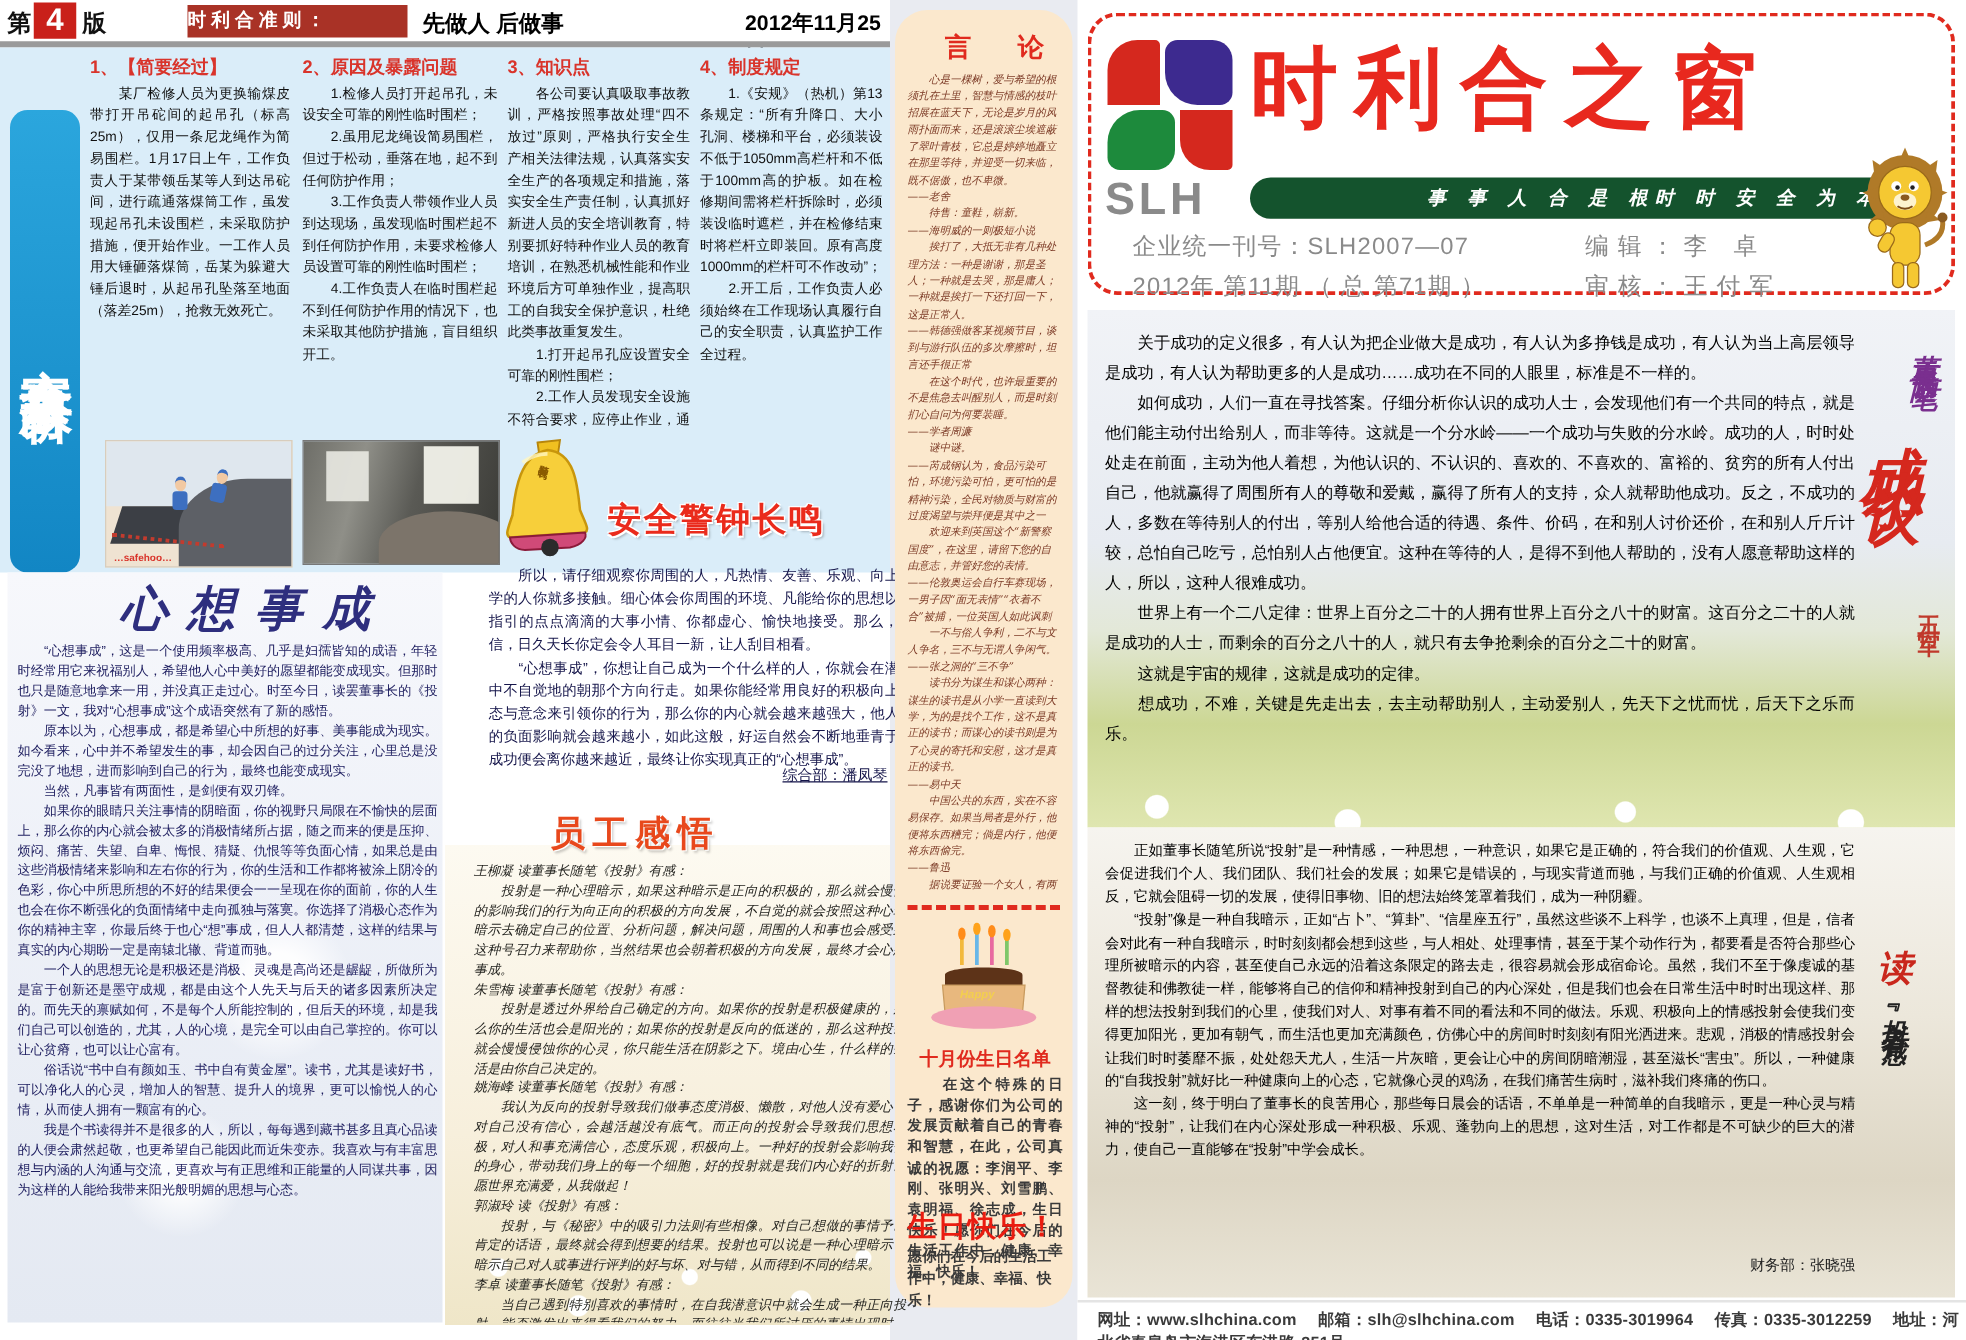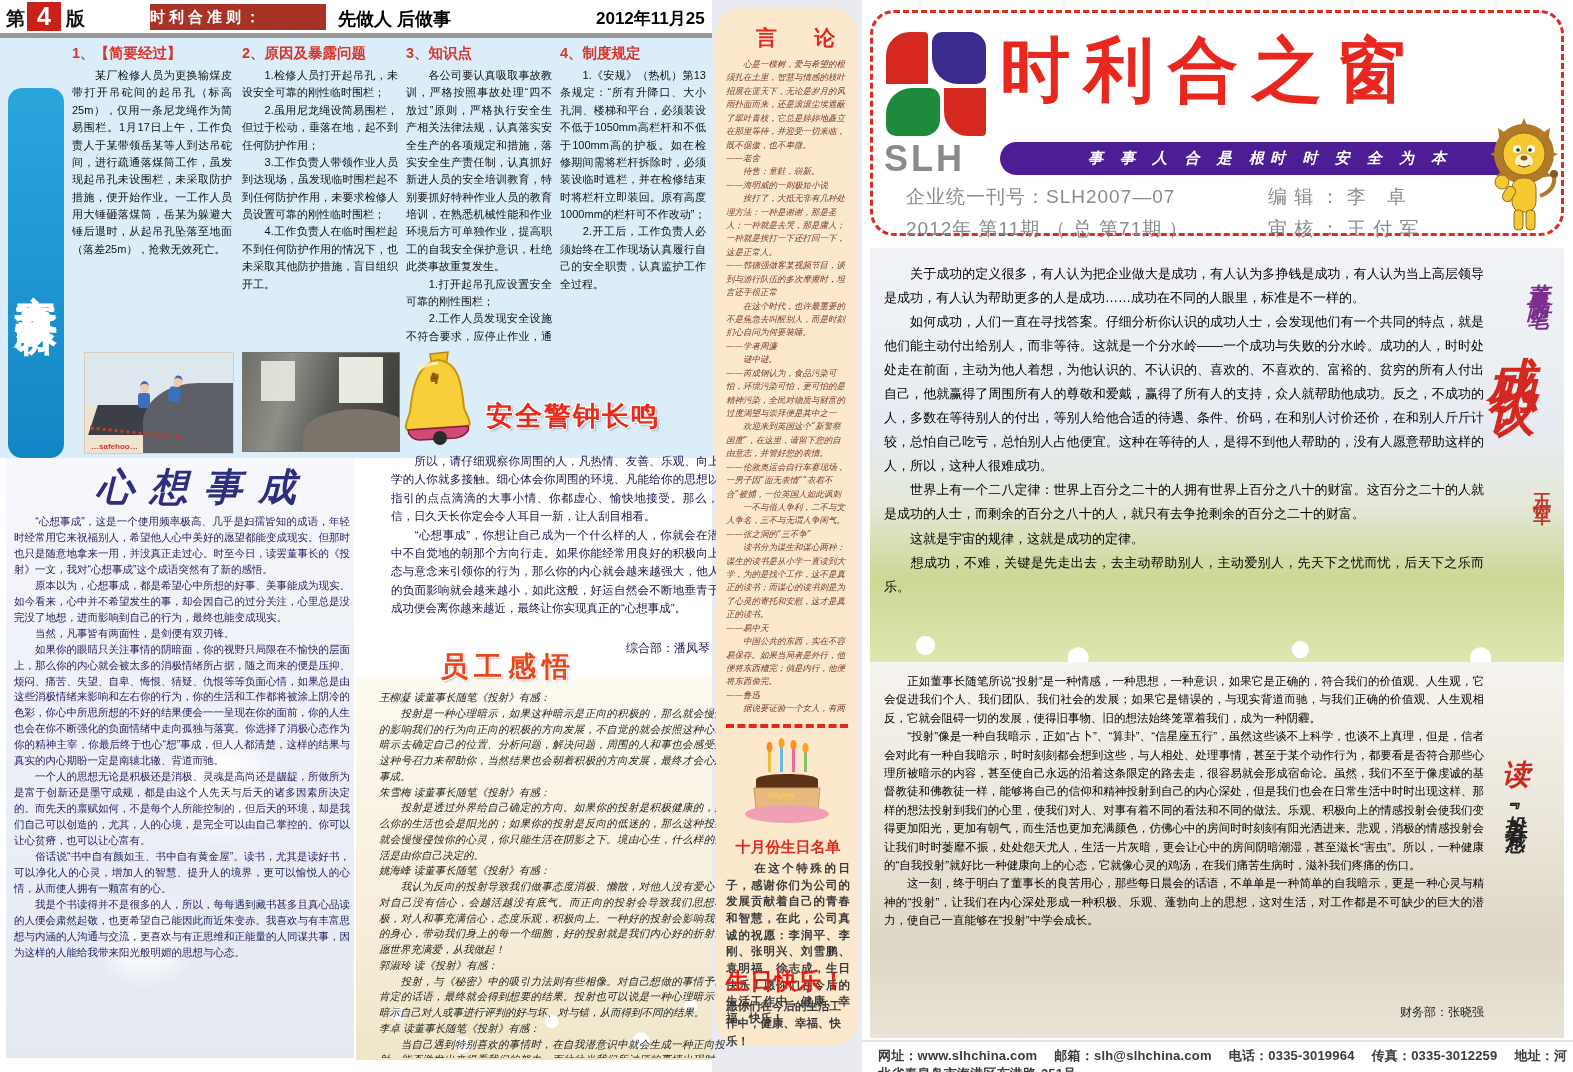--- a/index.html
+++ b/index.html
@@ -54,21 +54,21 @@
   .photo-window2{position:absolute;left:96px;top:4px;width:44px;height:46px;background:#f2f2ea;opacity:.95;}
   .photo-heap{position:absolute;left:60px;bottom:-10px;width:110px;height:52px;background:#7c746a;border-radius:50% 50% 0 0;}
 
   .bell-wrap{left:396px;top:350px;width:84px;height:100px;}
   .bell-vtext{left:430px;top:366px;color:#8a5a00;font-size:8px;writing-mode:vertical-lr;letter-spacing:1px;font-weight:bold;transform:rotate(14deg);}
   .alarm-title{left:486px;top:374px;width:226px;font-size:27px;font-weight:bold;color:#ea2b1c;
     font-family:Liberation Sans, sans-serif;letter-spacing:2px;
     text-shadow:1px 1px 0 #fff,-1px -1px 0 #fff,1px -1px 0 #fff,-1px 1px 0 #fff,2px 2px 2px rgba(0,0,0,.25);margin-top:24px;}
 
   .bell-article{left:358px;top:452px;width:352px;font-size:11.5px;line-height:1.6;color:#15154a;margin-left:33px;}
-  .bell-byline{left:358px;top:640px;width:352px;text-align:right;font-size:12px;color:#15154a;}
+  .bell-byline{left:358px;top:612px;width:352px;text-align:right;font-size:12px;color:#15154a;text-decoration:underline;}
 
   .xinxiang-bg{left:6px;top:458px;width:348px;height:600px;
     background:
       radial-gradient(circle at 62% 55%, rgba(255,255,255,.9) 0 26px, rgba(255,255,255,0) 60px),
       radial-gradient(circle at 40% 80%, rgba(255,255,255,.8) 0 20px, rgba(255,255,255,0) 52px),
       linear-gradient(180deg,#f7f8fc 0%,#eef1f8 40%,#e4e9f2 100%);}
   .xinxiang-title{left:96px;top:462px;font-size:38px;font-weight:bold;color:#2e2e7e;
     font-family:"DejaVu Serif", serif;font-style:italic;letter-spacing:16px;}
   .xinxiang-body{left:14px;top:514px;width:336px;height:544px;overflow:hidden;
     font-size:10.5px;line-height:1.52;color:#1c1c5e;}
@@ -108,22 +108,22 @@
   .page-right{left:862px;top:0;width:711px;height:1072px;background:#ffffff;}
   .mast-border{left:870px;top:10px;width:688px;height:220px;border:3px dashed #e02a1e;border-radius:24px;}
   .logo{left:884px;top:32px;width:104px;height:104px;}
   .logo-a{position:absolute;left:2px;top:0;width:42px;height:52px;background:#d5281e;border-radius:24px 4px 0 0;}
   .logo-b{position:absolute;left:48px;top:0;width:54px;height:52px;background:#3d2a8f;border-radius:10px 16px 10px 26px;}
   .logo-c{position:absolute;left:2px;top:56px;width:54px;height:48px;background:#1d8a3c;border-radius:26px 10px 16px 10px;}
   .logo-d{position:absolute;left:60px;top:56px;width:42px;height:48px;background:#d5281e;border-radius:0 0 4px 24px;}
   .logo-text{left:884px;top:138px;font-size:36px;font-weight:bold;color:#8a8a8a;letter-spacing:3px;}
   .mast-title{left:1000px;top:24px;width:520px;font-size:70px;font-weight:bold;color:#e8281e;
     font-family:"DejaVu Serif", serif;letter-spacing:14px;}
-  .mast-banner{left:1000px;top:142px;width:540px;height:33px;background:#4c1d95;border-radius:17px;
-    display:flex;justify-content:center;align-items:center;padding:0 34px;box-sizing:border-box;}
+  .mast-banner{left:1000px;top:142px;width:540px;height:33px;background:#14532d;border-radius:17px;
+    display:flex;justify-content:flex-end;align-items:center;padding:0 34px;box-sizing:border-box;}
   .banner-txt{color:#fff;font-size:15px;font-weight:bold;font-style:italic;letter-spacing:6px;
     font-family:"DejaVu Serif", serif;}
   .info-gray{color:#8a8a8a;font-size:19px;letter-spacing:1px;}
   .pub-no{left:906px;top:184px;}
   .issue-no{left:906px;top:216px;}
   .editor{left:1268px;top:184px;}
   .reviewer{left:1268px;top:216px;}
   .lion{left:1478px;top:116px;width:86px;height:120px;}
 
   .essay1-bg{left:870px;top:248px;width:694px;height:414px;overflow:hidden;

